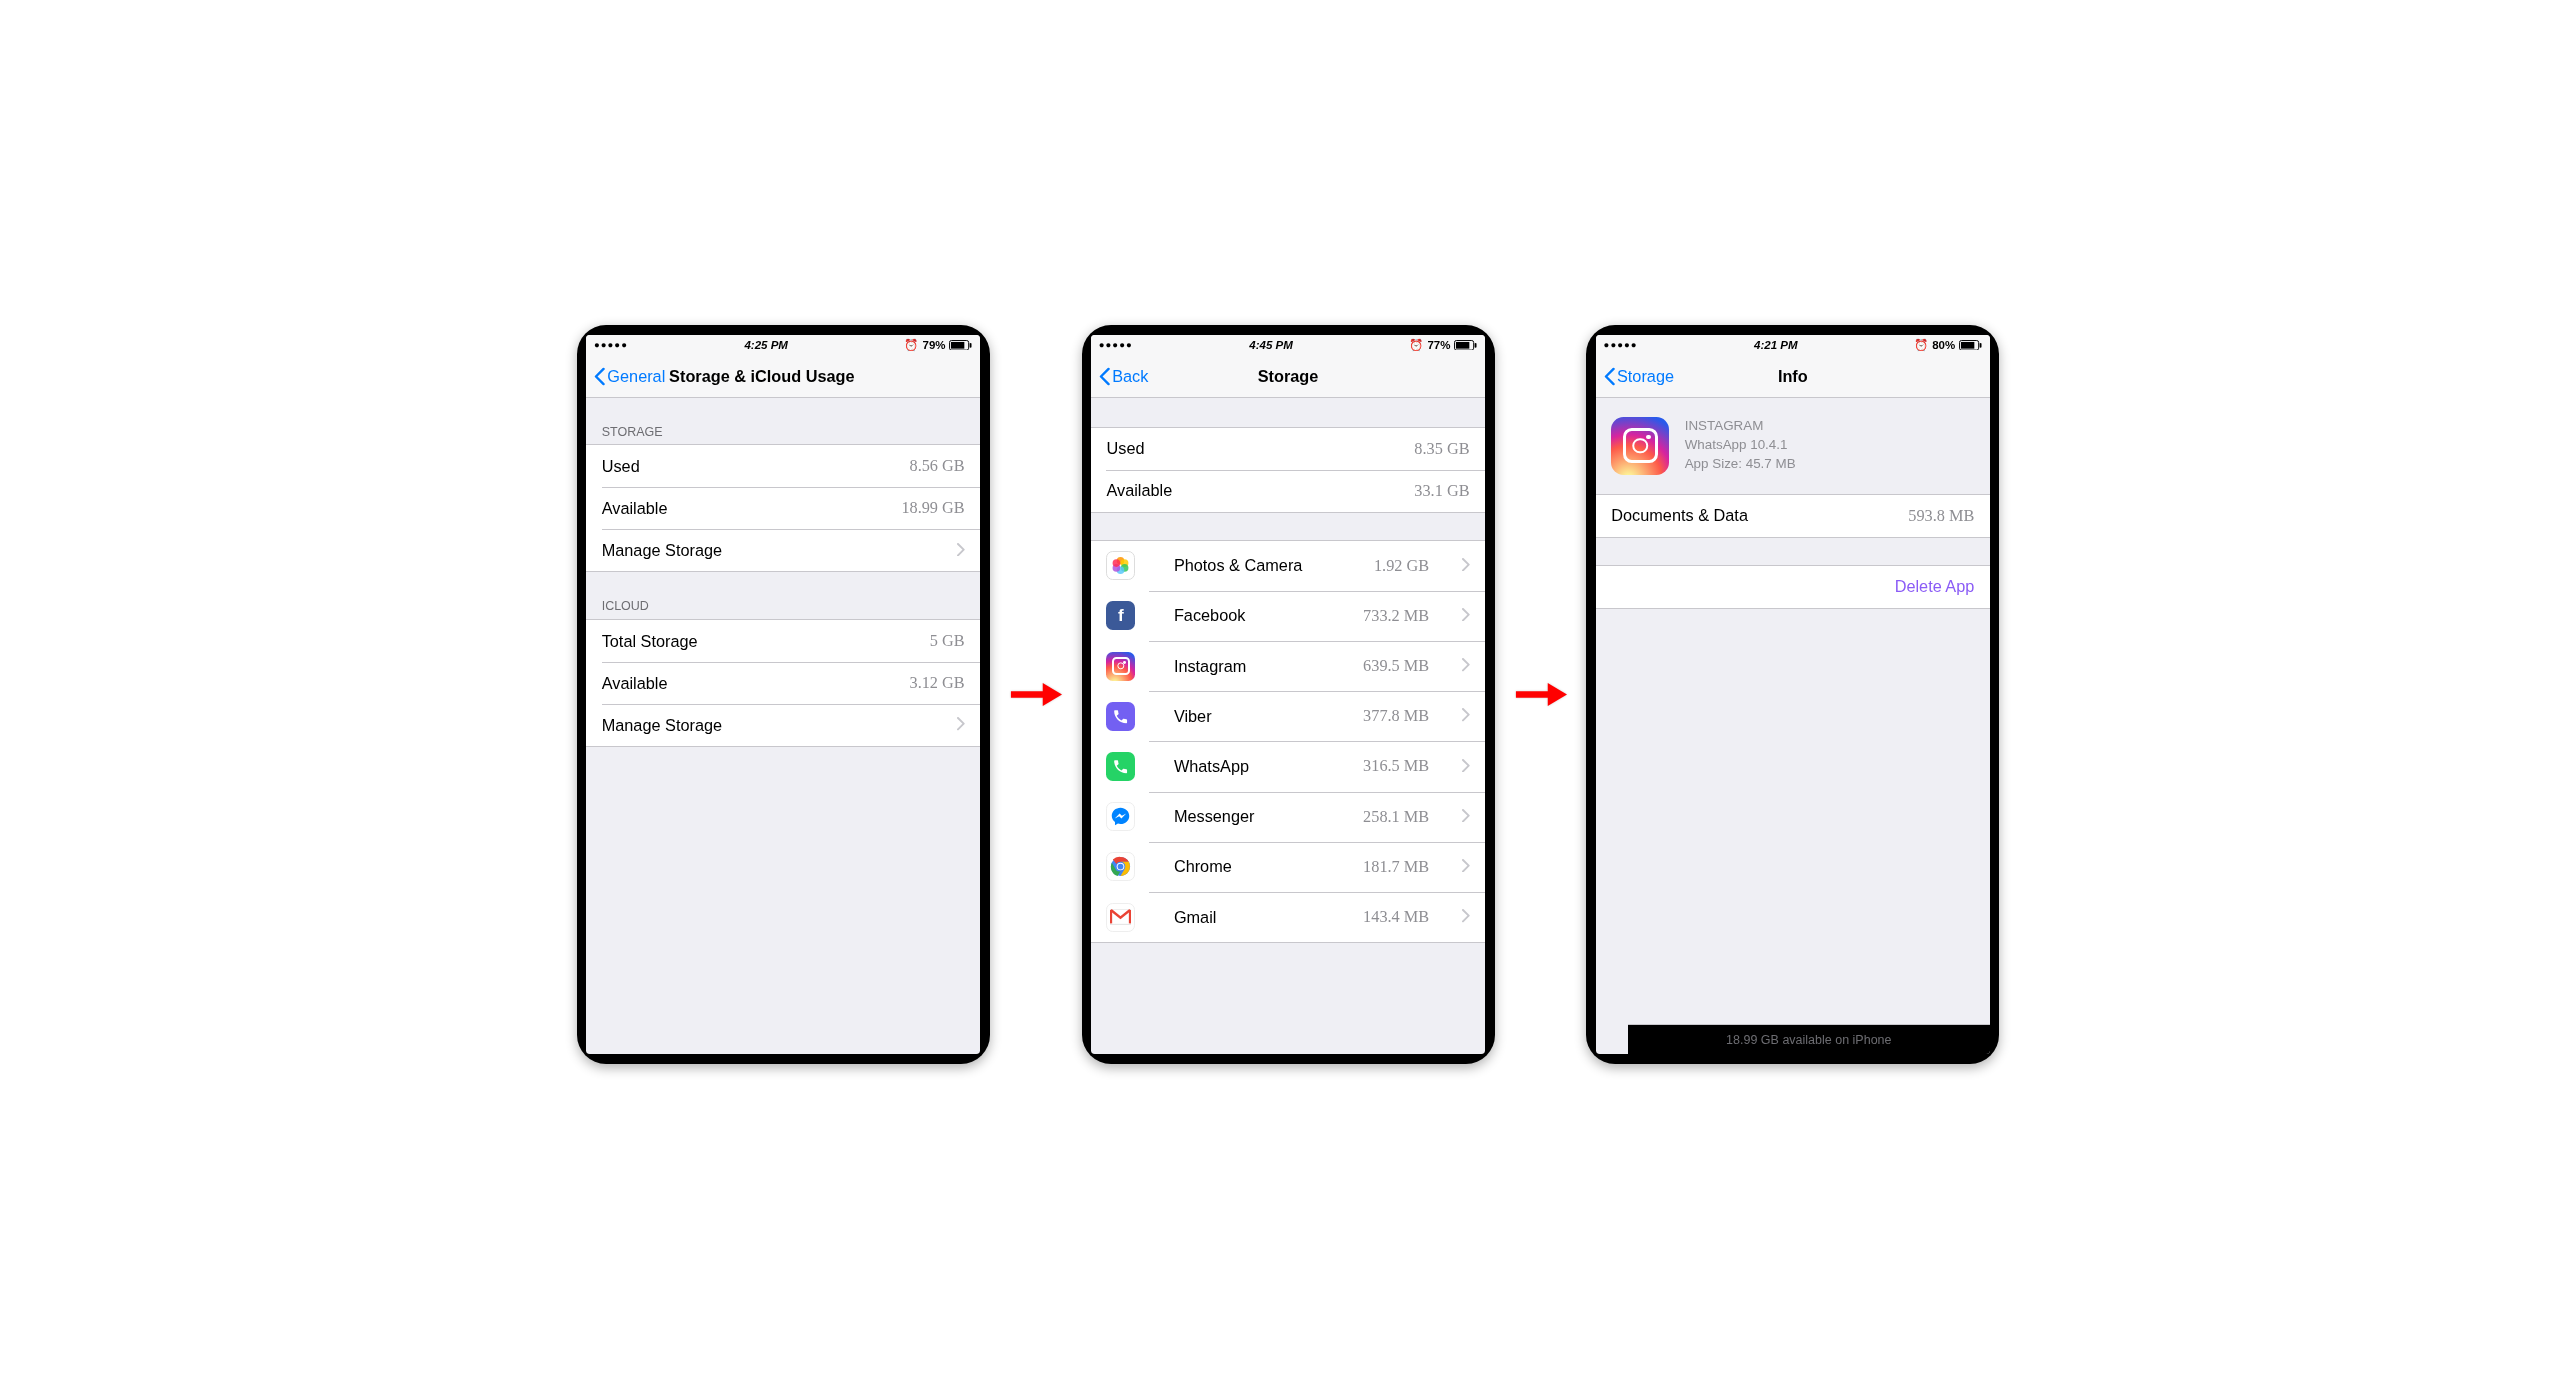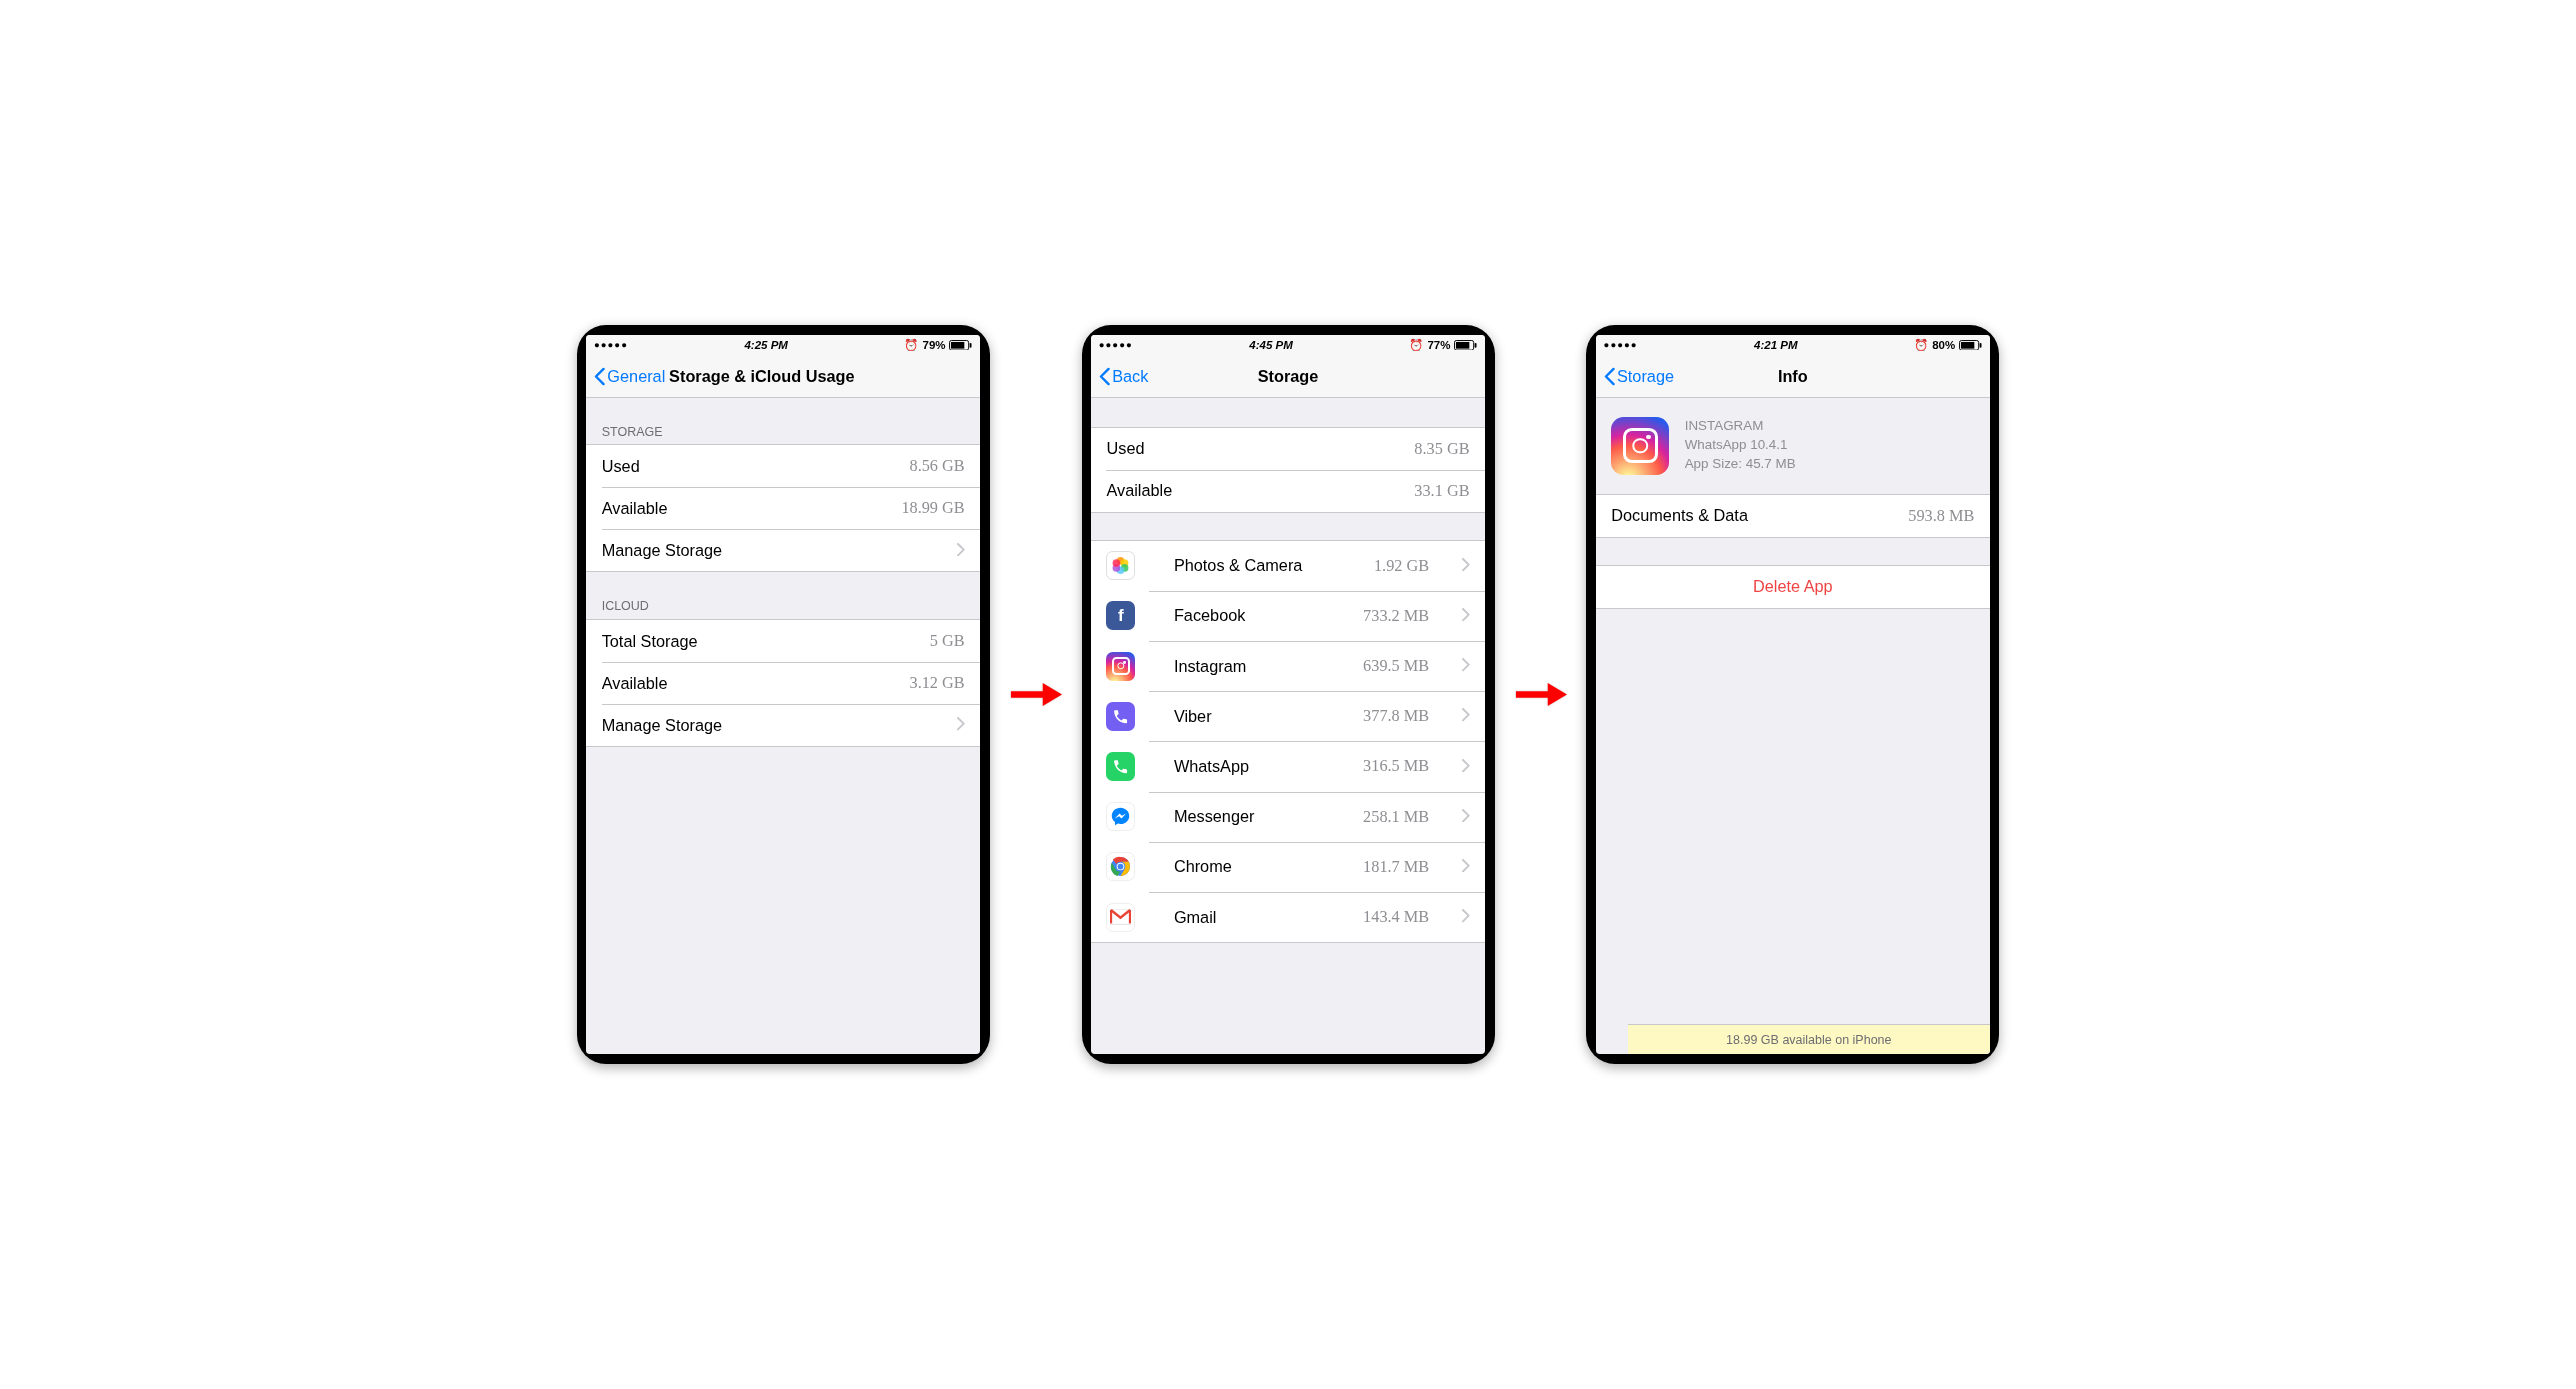--- a/index.html
+++ b/index.html
@@ -109,21 +109,21 @@
     top: 0; left: 15.4px; right: 0;
     height: 1px;
     background: #c8c7cc;
   }
   .cell.with-icon + .cell.with-icon::before {
     left: 58px;
   }
   .cell .value { color: #8e8e93; font-size: 16.3px; font-family: Liberation Serif, serif;}
   .cell .label { flex:1;}
   .cell .chev { margin-left: 7.7px; color:#c7c7cc;}
-  .cell.destructive { justify-content:center; color:#ef4444;}
+  .cell.destructive { justify-content:flex-end; color:#8b5cf6;}
   .app-icon {
     width: 29px; height: 29px;
     border-radius: 6.7px;
     margin-right: 13.4px;
     flex-shrink: 0;
     display:flex; align-items:center; justify-content:center;
     font-size: 17.3px;
   }
   .spacer-top { height:29px;}
   .info-header {
@@ -133,21 +133,21 @@
   }
   .info-header .big-icon {
     width:58px; height:58px; border-radius:12.5px; margin-right:15.4px;
     flex-shrink:0;
   }
   .info-header .meta { font-size:13.4px; color:#8e8e93; line-height:1.4;}
   .info-header .meta .app-name {}
   .footer-bar {
     position:absolute;
     bottom:0; left:0; right:0;
-    background:#fef9c3;
+    background:#000000;
     border-top:1px solid #c8c7cc;
     text-align:center;
     font-size:12.5px;
     color:#6d6d72;
     padding:7.7px 0;
     margin-left:32px;
   }
   
   .arrow {
     width:53px;

